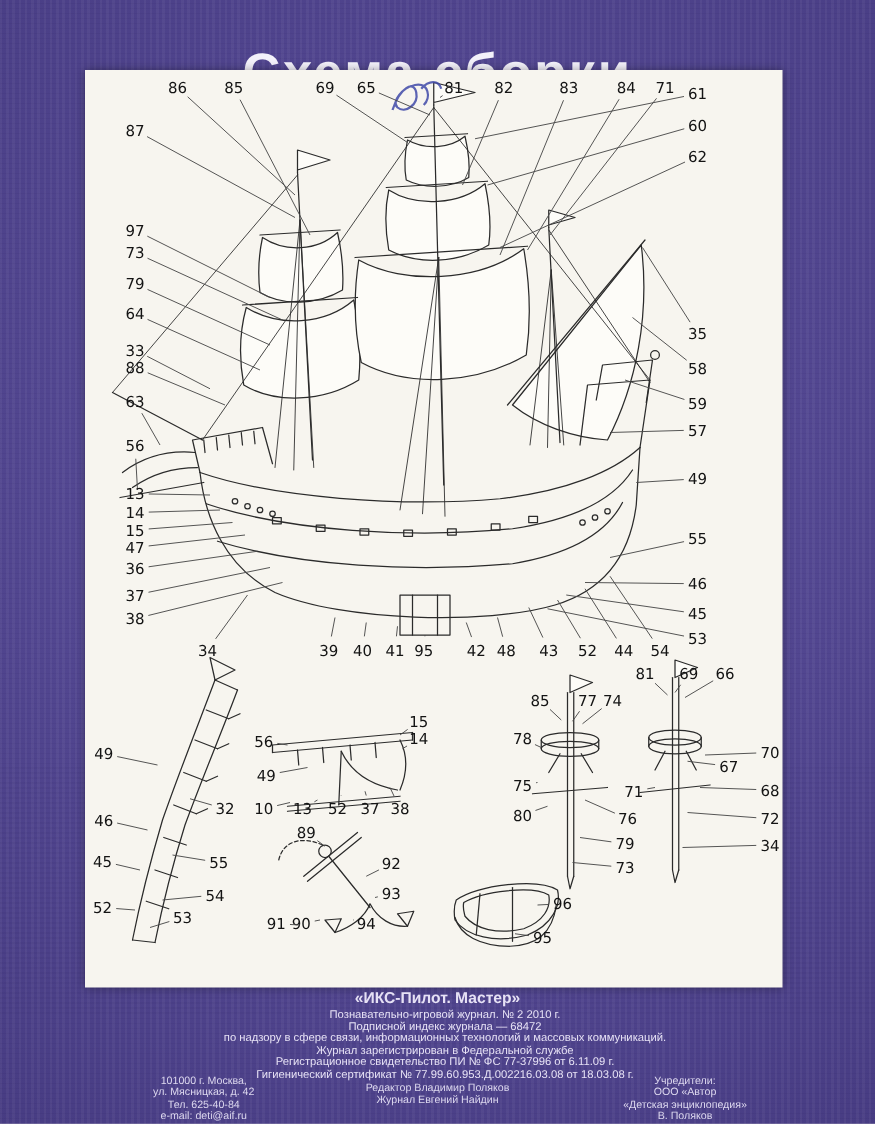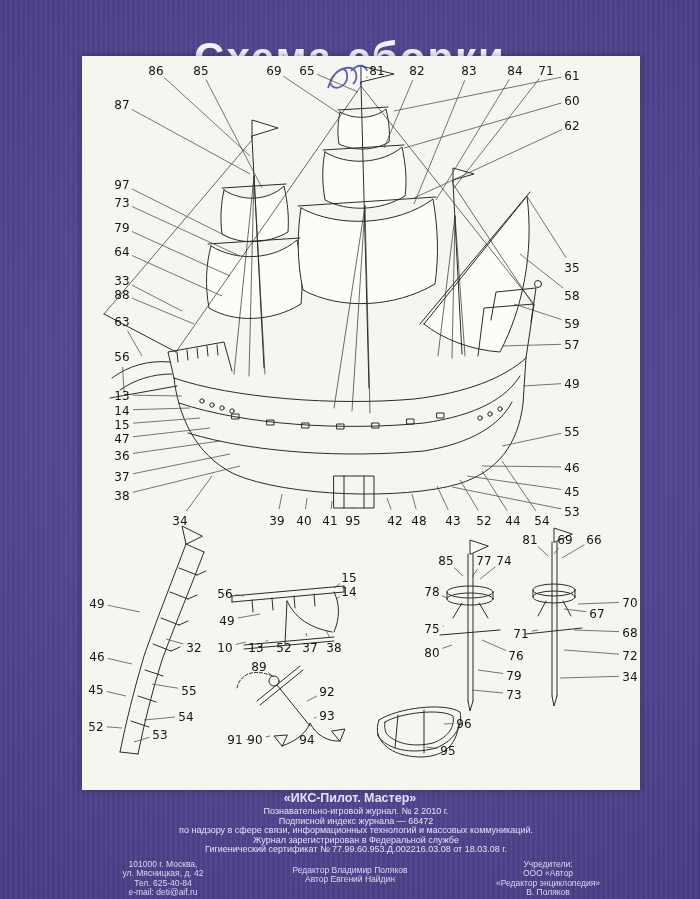--- a/index.html
+++ b/index.html
@@ -13,21 +13,21 @@
     background:
       repeating-linear-gradient(90deg, rgba(255,255,255,.045) 0 2px, rgba(0,0,0,0) 2px 5px),
       repeating-linear-gradient(0deg, rgba(25,15,70,.06) 0 1px, rgba(0,0,0,0) 1px 4px),
       radial-gradient(120% 95% at 50% 45%, rgba(255,255,255,.05), rgba(10,5,40,.30));
   }
   .page-title{
     position:absolute;top:6px;left:0;width:100%;text-align:center;
     font-size:42px;font-weight:bold;color:#f3f1fa;letter-spacing:2px;
   }
   .panel{
-    position:absolute;left:82px;top:56px;width:558px;height:734px;
+    position:absolute;left:68px;top:56px;width:558px;height:734px;
     background:#f7f5ef;box-shadow:0 0 7px rgba(0,0,0,.35);
   }
   svg.diagram{position:absolute;left:0;top:0;width:558px;height:734px;}
   .art{stroke:#2b2b2b;stroke-width:1;fill:none;stroke-linecap:round;stroke-linejoin:round;}
   .sail{fill:#fdfcf8;stroke:#2b2b2b;}
   .thin line{stroke-width:.7;}
   .leader{stroke:#4a4a4a;stroke-width:.75;}
   .part-num{font-family:"DejaVu Sans",sans-serif;font-size:12px;fill:#141414;text-anchor:middle;}
   .footer{position:absolute;left:0;top:791px;width:100%;text-align:center;color:#e6e1f5;}
   .footer-title{font-size:12.5px;font-weight:bold;margin-bottom:2px;}
@@ -381,31 +381,32 @@
   </svg>
 </div>
 
 <div class="footer">
   <div class="footer-title">«ИКС-Пилот. Мастер»</div>
   <div>
       <div class="footer-line">Познавательно-игровой журнал. № 2 2010 г.</div>
       <div class="footer-line">Подписной индекс журнала — 68472</div>
       <div class="footer-line">по надзору в сфере связи, информационных технологий и массовых коммуникаций.</div>
       <div class="footer-line">Журнал зарегистрирован в Федеральной службе</div>
+      <div class="footer-line">Регистрационное свидетельство ПИ № ФС 77-37996 от 6.11.09 г.</div>
       <div class="footer-line">Гигиенический сертификат № 77.99.60.953.Д.002216.03.08 от 18.03.08 г.</div>
     </div>
 </div>
 <div class="col col-address">
     <div class="col-line">101000 г. Москва,</div>
     <div class="col-line">ул. Мясницкая, д. 42</div>
     <div class="col-line">Тел. 625-40-84</div>
     <div class="col-line">e-mail: deti@aif.ru</div>
   </div>
 <div class="col col-credits">
     <div class="col-line">Редактор Владимир Поляков</div>
-    <div class="col-line">Автор Евгений Найдин</div>
+    <div class="col-line">Журнал Евгений Найдин</div>
   </div>
 <div class="col col-founders">
     <div class="col-line">Учредители:</div>
     <div class="col-line">ООО «Автор</div>
-    <div class="col-line">«Редактор энциклопедия»</div>
+    <div class="col-line">«Детская энциклопедия»</div>
     <div class="col-line">В. Поляков</div>
   </div>
 
 </body></html>

